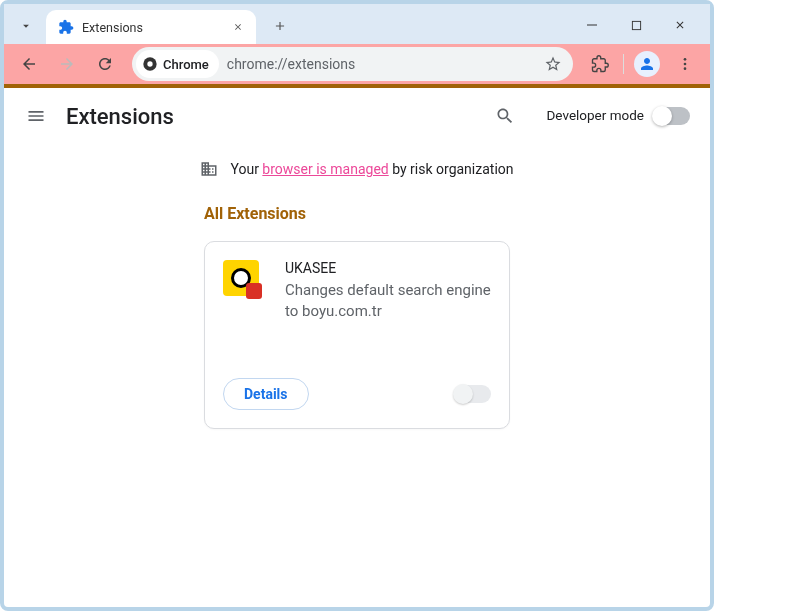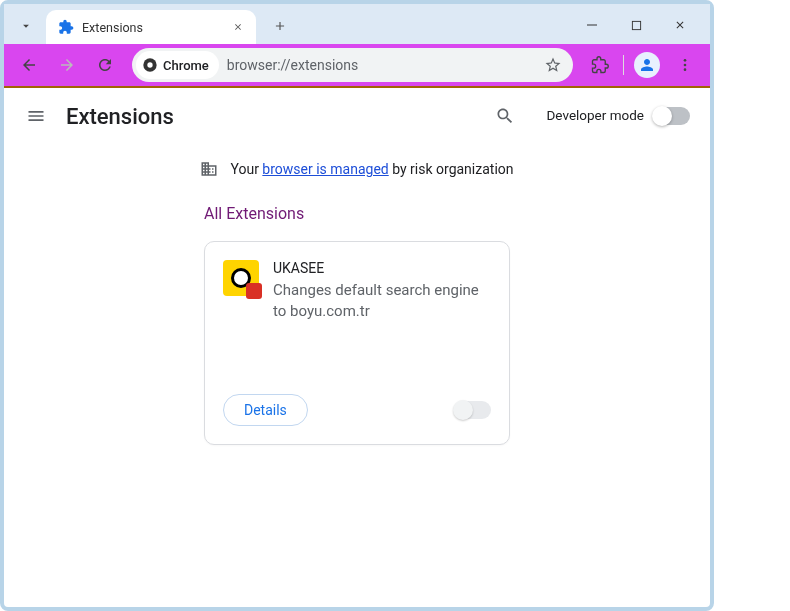--- a/index.html
+++ b/index.html
@@ -17,21 +17,21 @@
     .tab-dropdown { width: 28px; height: 28px; display: flex; align-items: center; justify-content: center; margin-right: 6px; margin-bottom: 4px; border-radius: 6px; }
     .tab { background: #fff; border-radius: 10px 10px 0 0; height: 34px; padding: 0 10px 0 12px; display: flex; align-items: center; min-width: 210px; gap: 8px; }
     .tab-icon { width: 16px; height: 16px; }
     .tab-title { font-size: 12.5px; color: #333; flex: 1; }
     .tab-close { width: 16px; height: 16px; display: flex; align-items: center; justify-content: center; color: #555; }
     .new-tab { width: 28px; height: 28px; display: flex; align-items: center; justify-content: center; margin-left: 10px; margin-bottom: 4px; color: #555; }
     .window-controls { margin-left: auto; display: flex; gap: 0; margin-bottom: 4px; }
     .win-btn { width: 44px; height: 30px; display: flex; align-items: center; justify-content: center; color: #333; }
     
     
-    .toolbar { height: 44px; background: #d946ef; display: flex; align-items: center; padding: 0 8px; gap: 4px; border-bottom: 2px solid #a16207; }
+    .toolbar { height: 44px; background: #fca5a5; display: flex; align-items: center; padding: 0 8px; gap: 4px; border-bottom: 4px solid #a16207; }
     .nav-btn { width: 34px; height: 34px; display: flex; align-items: center; justify-content: center; border-radius: 50%; color: #444; }
     .nav-btn.disabled { color: #bbb; }
     .address-bar { flex: 1; height: 34px; background: #f1f3f4; border-radius: 17px; display: flex; align-items: center; padding: 0 8px 0 4px; margin: 0 6px; gap: 8px; }
     .chrome-chip { background: #fff; border-radius: 14px; height: 28px; padding: 0 10px 0 6px; display: flex; align-items: center; gap: 5px; font-size: 13px; font-weight: 500; color: #202124; }
     .chrome-logo { width: 16px; height: 16px; }
     .url-text { font-size: 14px; color: #5f6368; flex: 1; }
     .star-btn { width: 24px; height: 24px; display: flex; align-items: center; justify-content: center; color: #5f6368; }
     .tb-icon { width: 34px; height: 34px; display: flex; align-items: center; justify-content: center; color: #444; }
     .tb-divider { width: 1px; height: 20px; background: #ddd; margin: 0 2px; }
     .profile { width: 26px; height: 26px; border-radius: 50%; background: #e8f0fe; display: flex; align-items: center; justify-content: center; }
@@ -40,38 +40,38 @@
     .page-header { height: 56px; display: flex; align-items: center; padding: 0 20px; gap: 18px; }
     .menu-btn { width: 24px; height: 24px; display: flex; align-items: center; justify-content: center; color: #5f6368; }
     .page-title { font-size: 22px; color: #202124; font-weight: 500; flex: 1; }
     .search-btn { width: 24px; height: 24px; display: flex; align-items: center; justify-content: center; color: #5f6368; margin-right: 12px; }
     .dev-mode { display: flex; align-items: flex-start; gap: 10px; font-size: 13.5px; color: #202124; }
     .toggle { width: 36px; height: 18px; background: #bdc1c6; border-radius: 10px; position: relative; }
     .toggle::after { content: ''; position: absolute; width: 20px; height: 20px; background: #fff; border-radius: 50%; top: -1px; left: -2px; box-shadow: 0 1px 3px rgba(0,0,0,0.3); }
     
     
     .managed-banner { display: flex; align-items: center; justify-content: center; gap: 12px; padding: 16px 0; font-size: 14px; color: #202124; }
-    .managed-banner a { color: #1d4ed8; }
+    .managed-banner a { color: #ec4899; }
     .building-icon { width: 18px; height: 18px; color: #5f6368; }
     
     
     .content { padding: 10px 200px 0 200px; }
-    .section-title { font-size: 16px; color: #701a75; margin-bottom: 18px; font-weight: 400; }
+    .section-title { font-size: 16px; color: #a16207; margin-bottom: 18px; font-weight: 700; }
     
     
     .ext-card { background: #fff; border: 1px solid #dadce0; border-radius: 10px; padding: 18px; box-shadow: 0 1px 2px rgba(0,0,0,0.03); }
-    .ext-top { display: flex; gap: 14px; margin-bottom: 72px; }
+    .ext-top { display: flex; gap: 26px; margin-bottom: 56px; }
     .ext-icon { width: 36px; height: 36px; background: #ffd400; border-radius: 4px; position: relative; flex-shrink: 0; }
     .ext-icon::before { content: ''; position: absolute; top: 8px; left: 8px; width: 14px; height: 14px; border: 3px solid #000; border-radius: 50%; background: #fff; }
     .ext-icon::after { content: ''; position: absolute; bottom: -3px; right: -3px; width: 16px; height: 16px; background: #d93025; border-radius: 3px; }
     .ext-info { flex: 1; }
     .ext-name { font-size: 14px; color: #202124; margin-bottom: 4px; }
     .ext-desc { font-size: 15px; color: #5f6368; line-height: 1.4; }
     .ext-bottom { display: flex; align-items: center; justify-content: space-between; }
-    .details-btn { border: 1px solid #c2d7f0; background: #fff; color: #1a73e8; font-size: 14px; padding: 7px 20px; border-radius: 18px; font-weight: 400; }
+    .details-btn { border: 1px solid #c2d7f0; background: #fff; color: #1a73e8; font-size: 14px; padding: 7px 20px; border-radius: 18px; font-weight: 700; }
     .ext-toggle { width: 36px; height: 18px; background: #e8eaed; border-radius: 10px; position: relative; }
     .ext-toggle::after { content: ''; position: absolute; width: 20px; height: 20px; background: #f1f3f4; border-radius: 50%; top: -1px; left: -2px; box-shadow: 0 1px 2px rgba(0,0,0,0.2); }
   </style>
 </head>
 <body>
 
 <div class="watermark">PC</div>
 <div class="watermark2">risk.com</div>
 
 <div class="window">
@@ -134,21 +134,21 @@
         </svg>
       </div>
     <div class="address-bar">
       <div class="chrome-chip">
         <svg class="chrome-logo" viewBox="0 0 24 24">
             <circle cx="12" cy="12" r="10" fill="#333"></circle>
             <circle cx="12" cy="12" r="4" fill="#fff"></circle>
           </svg>
         <span>Chrome</span>
       </div>
-      <span class="url-text">browser://extensions</span>
+      <span class="url-text">chrome://extensions</span>
       <div class="star-btn">
           <svg width="18" height="18" viewBox="0 0 24 24">
             <path fill="currentColor" d="M22 9.24l-7.19-.62L12 2 9.19 8.63 2 9.24l5.46 4.73L5.82 21 12 17.27 18.18 21l-1.63-7.03L22 9.24zM12 15.4l-3.76 2.27 1-4.28-3.32-2.88 4.38-.38L12 6.1l1.71 4.04 4.38.38-3.32 2.88 1 4.28L12 15.4z"></path>
           </svg>
         </div>
     </div>
     <div class="tb-icon">
         <svg width="18" height="18" viewBox="0 0 24 24">
           <path fill="none" stroke="currentColor" stroke-width="1.8" d="M20.5 11H19V7c0-1.1-.9-2-2-2h-4V3.5C13 2.12 11.88 1 10.5 1S8 2.12 8 3.5V5H4c-1.1 0-2 .9-2 2v3.8h1.5c1.49 0 2.7 1.21 2.7 2.7s-1.21 2.7-2.7 2.7H2V20c0 1.1.9 2 2 2h3.8v-1.5c0-1.49 1.21-2.7 2.7-2.7s2.7 1.21 2.7 2.7V22H17c1.1 0 2-.9 2-2v-4h1.5c1.38 0 2.5-1.12 2.5-2.5S21.88 11 20.5 11z"></path>
         </svg>

